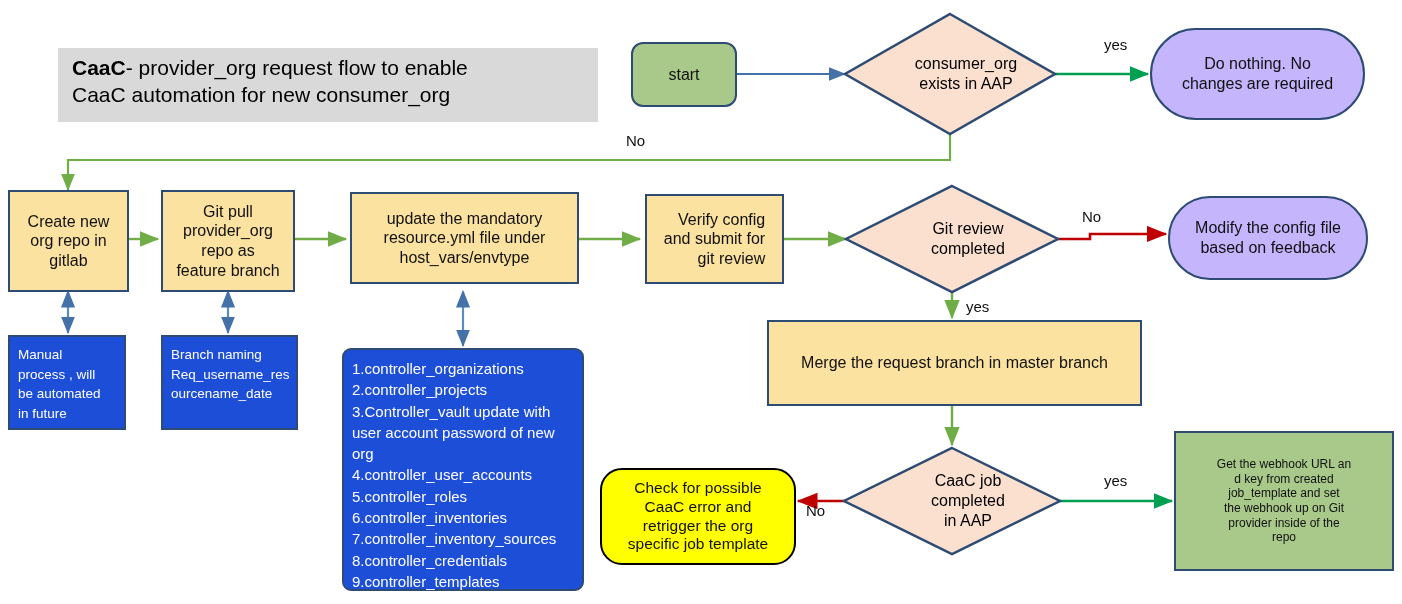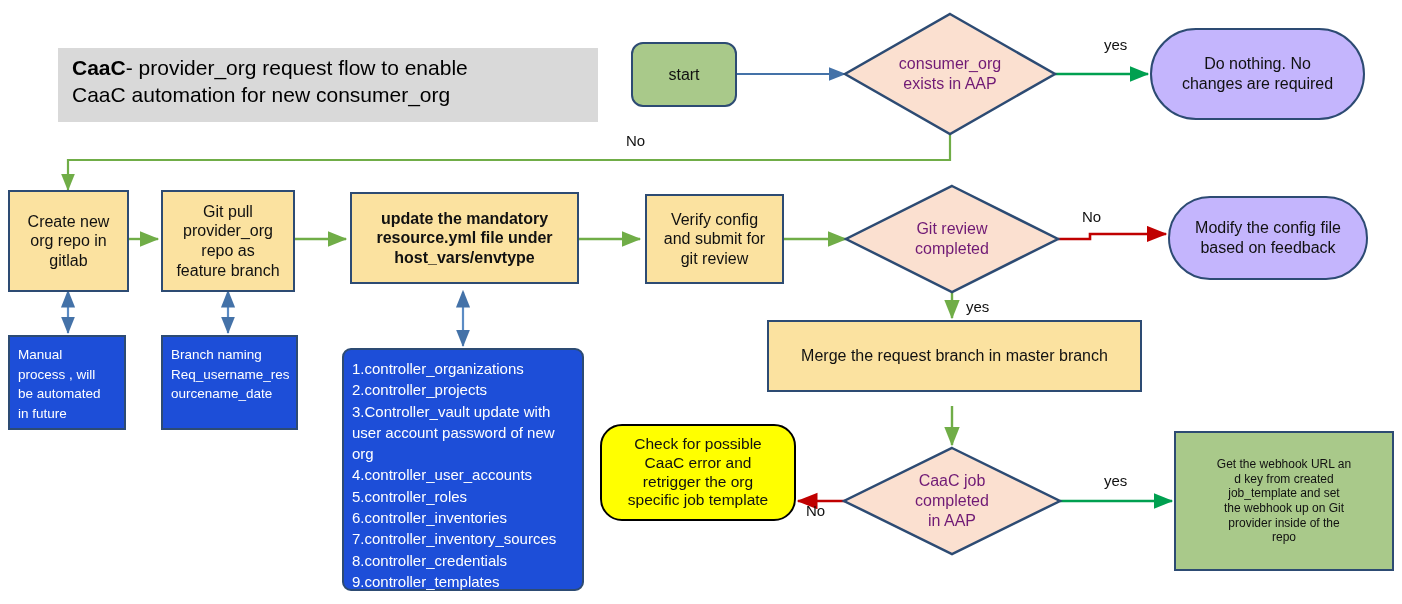--- a/index.html
+++ b/index.html
@@ -19,23 +19,23 @@
   .proc{background:#fbe2a0;border:2.5px solid #2d4b73;font-size:16px;padding:4px 6px;}
   .start{background:#a9c98a;border:2.5px solid #2d4b73;border-radius:12px;font-size:16px;}
   .stadium{background:#c4b5fd;border:2.5px solid #2d4b73;border-radius:999px;font-size:16px;padding:4px 12px;}
   .note{background:#1d4ed8;border:2.5px solid #2d4b73;color:#ffffff;font-size:13.5px;
         text-align:left;justify-content:flex-start;align-items:flex-start;padding:8px 8px;line-height:1.45;}
   .note-list{font-size:15px;line-height:1.42;border-radius:9px;}
   .greenbox{background:#a9c98a;border:2.5px solid #2d4b73;font-size:12px;padding:4px 8px;}
   .yellowoval{background:#ffff00;border:2.5px solid #000000;border-radius:22px;font-size:15.5px;padding:3px 8px;}
 
   .diamond{position:absolute;}
-  .diamond .dlabel{position:absolute;left:0;top:0;width:100%;height:100%;
+  .diamond .dlabel{position:absolute;left:16px;top:0;width:100%;height:100%;
       display:flex;align-items:center;justify-content:center;text-align:center;
-      font-size:16px;color:#701a75;line-height:1.25;}
+      font-size:16px;color:#000000;line-height:1.25;}
 
   .edge-label{position:absolute;font-size:15px;color:#111;white-space:nowrap;}
   .nowrap{white-space:pre-line;}
 </style>
 </head>
 <body>
 
 <div id="canvas">
 
   <svg class="wires" viewBox="0 0 1402 604">
@@ -109,45 +109,45 @@
 
   <div class="node proc nowrap" style="left:8px;top:190px;width:121px;height:102px;">Create new
 org repo in
 gitlab</div>
 
   <div class="node proc nowrap" style="left:161px;top:190px;width:134px;height:102px;">Git  pull
 provider_org
 repo as
 feature branch</div>
 
-  <div class="node proc nowrap" style="left:350px;top:192px;width:229px;height:92px;font-weight:bold;">update the mandatory
+  <div class="node proc nowrap" style="left:350px;top:192px;width:229px;height:92px;">update the mandatory
 resource.yml file under
 host_vars/envtype</div>
 
-  <div class="node proc nowrap" style="left:645px;top:194px;width:139px;height:90px;">Verify config
+  <div class="node proc nowrap" style="left:645px;top:194px;width:139px;height:90px;text-align:right;">Verify config
 and submit for
 git review</div>
 
   <div class="diamond" style="left:846px;top:186px;width:212px;height:106px;">
     <div class="dlabel nowrap">Git review
 completed</div>
   </div>
 
   <div class="node stadium nowrap" style="left:1168px;top:196px;width:200px;height:84px;">Modify the config file
 based on feedback</div>
 
-  <div class="node proc" style="left:767px;top:320px;width:375px;height:72px;">Merge the request branch in master branch</div>
+  <div class="node proc" style="left:767px;top:320px;width:375px;height:86px;">Merge the request branch in master branch</div>
 
   <div class="diamond" style="left:844px;top:448px;width:216px;height:106px;">
     <div class="dlabel nowrap">CaaC job
 completed
 in AAP</div>
   </div>
 
-  <div class="node yellowoval nowrap" style="left:600px;top:424px;width:196px;height:97px;">Check for possible
+  <div class="node yellowoval nowrap" style="left:600px;top:468px;width:196px;height:97px;">Check for possible
 CaaC error and
 retrigger the org
 specific job template</div>
 
   <div class="node greenbox nowrap" style="left:1174px;top:431px;width:220px;height:140px;">Get the webhook URL an
 d key from created
 job_template and  set
 the webhook up on Git
 provider inside of the
 repo</div>

